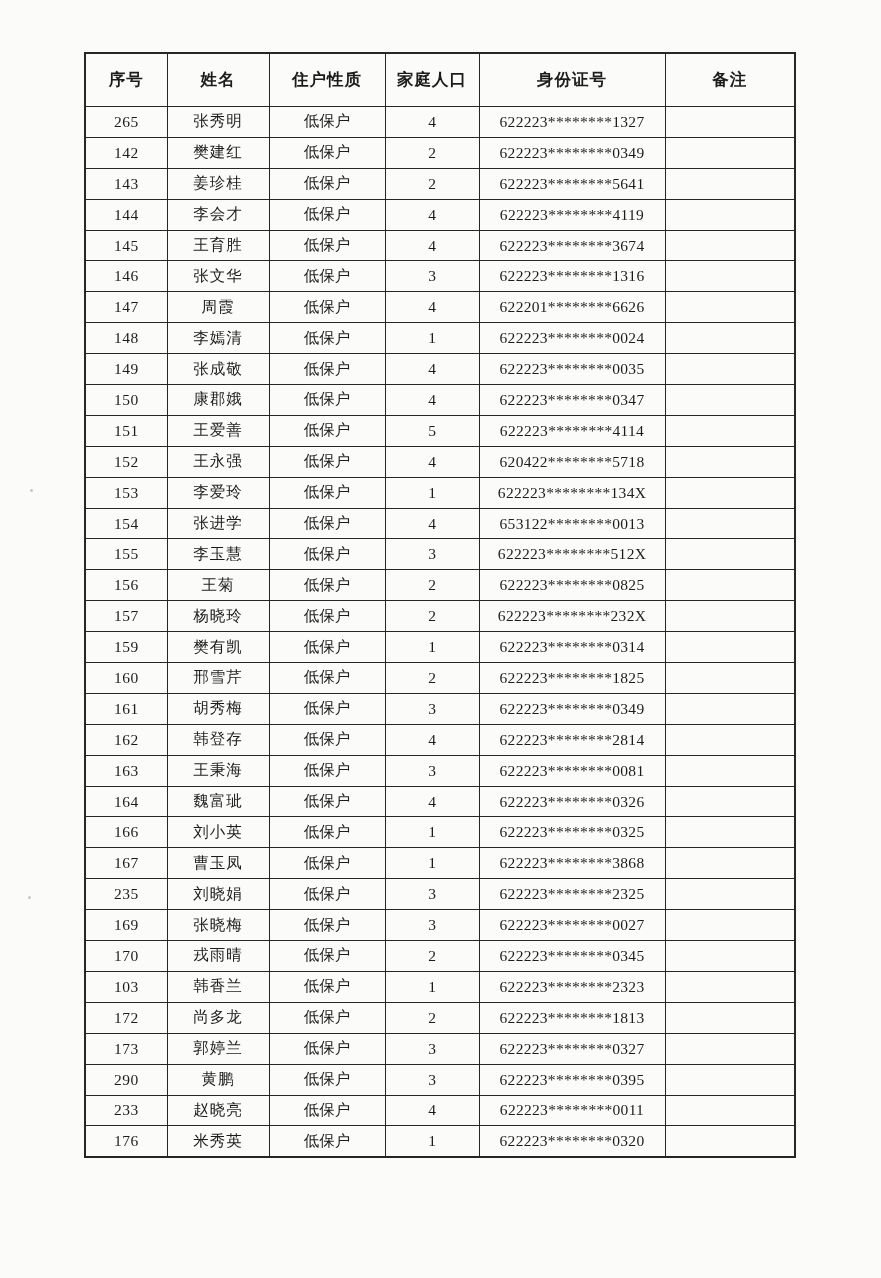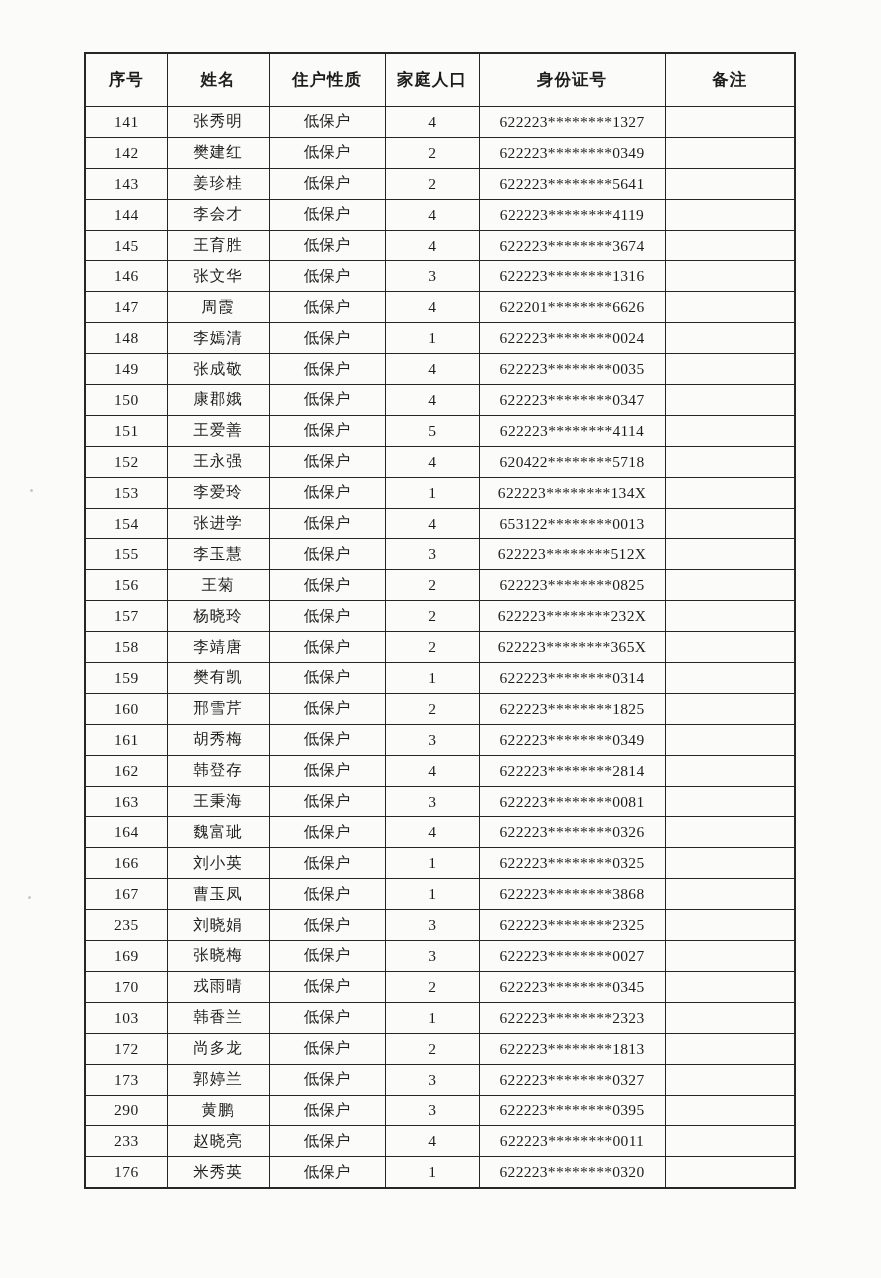--- a/index.html
+++ b/index.html
@@ -96,21 +96,21 @@
         <th>序号</th>
         <th>姓名</th>
         <th>住户性质</th>
         <th>家庭人口</th>
         <th>身份证号</th>
         <th>备注</th>
       </tr>
     </thead>
     <tbody>
         <tr>
-          <td class="cell-no">141</td>
+          <td class="cell-no">265</td>
           <td class="cell-name">张秀明</td>
           <td class="cell-type">低保户</td>
           <td class="cell-family">4</td>
           <td class="cell-id">622223********1327</td>
           <td class="cell-note"></td>
         </tr>
         <tr>
           <td class="cell-no">142</td>
           <td class="cell-name">樊建红</td>
           <td class="cell-type">低保户</td>
@@ -232,28 +232,20 @@
         </tr>
         <tr>
           <td class="cell-no">157</td>
           <td class="cell-name">杨晓玲</td>
           <td class="cell-type">低保户</td>
           <td class="cell-family">2</td>
           <td class="cell-id">622223********232X</td>
           <td class="cell-note"></td>
         </tr>
         <tr>
-          <td class="cell-no">158</td>
-          <td class="cell-name">李靖唐</td>
-          <td class="cell-type">低保户</td>
-          <td class="cell-family">2</td>
-          <td class="cell-id">622223********365X</td>
-          <td class="cell-note"></td>
-        </tr>
-        <tr>
           <td class="cell-no">159</td>
           <td class="cell-name">樊有凯</td>
           <td class="cell-type">低保户</td>
           <td class="cell-family">1</td>
           <td class="cell-id">622223********0314</td>
           <td class="cell-note"></td>
         </tr>
         <tr>
           <td class="cell-no">160</td>
           <td class="cell-name">邢雪芹</td>

